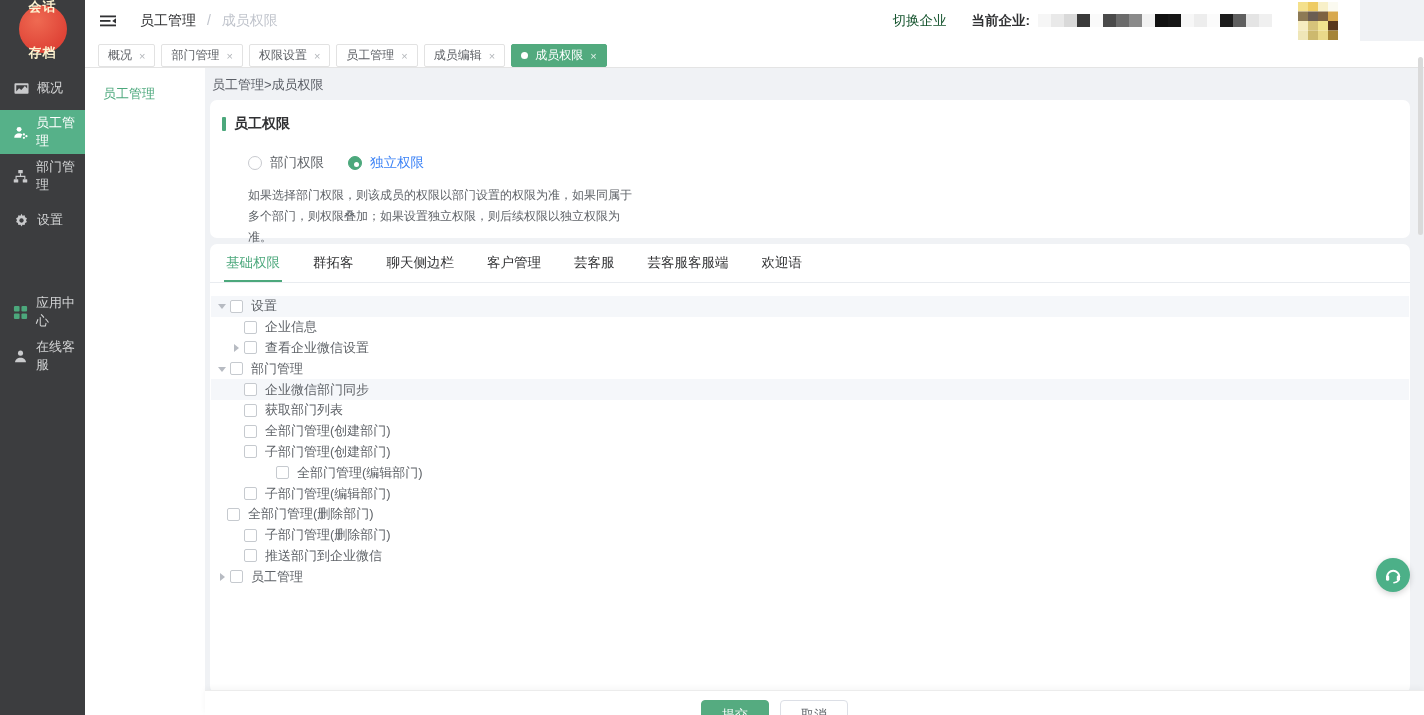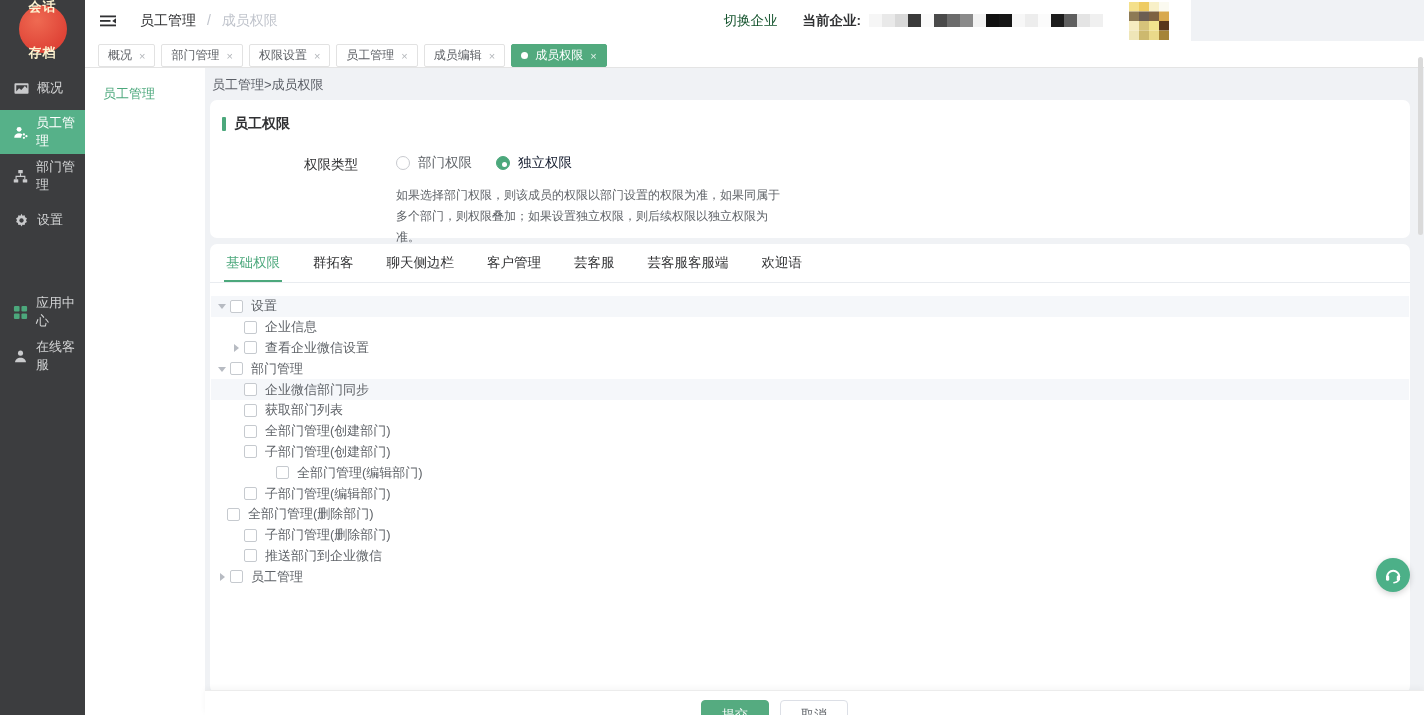--- a/index.html
+++ b/index.html
@@ -20,21 +20,21 @@
     color:#d3d4d5; font-size:13px; cursor:pointer; }
   .side-item .sicon { width:16px; height:16px; margin-right:8px; display:inline-flex;
     align-items:center; justify-content:center; }
   .side-item .sicon svg { width:15px; height:15px; fill:#c9cacc; }
   .side-item.active { background:#56b189; color:#ffffff; }
   .side-item.active .sicon svg { fill:#ffffff; }
   .side-item.gap-top { margin-top:48px; }
   .side-item .sicon.green svg { fill:#4ca87c; }
 
   
-  .topbar { position:absolute; left:85px; top:0; width:1106px; height:41px;
+  .topbar { position:absolute; left:85px; top:0; width:1275px; height:41px;
     background:#ffffff; display:flex; align-items:center; z-index:20; }
   .fold-btn { margin-left:14px; width:18px; height:18px; cursor:pointer; display:flex; }
   .crumb { margin-left:23px; font-size:14px; color:#303133; }
   .crumb .sep { color:#c0c4cc; margin:0 7px; }
   .crumb .cur { color:#c0c4cc; }
   .topbar-spacer { flex:1; }
   .switch-company { color:#14532d; font-size:13.5px; cursor:pointer; }
   .cur-company-label { margin-left:25px; font-size:13.5px; color:#303133; font-weight:bold; }
   .redacted { margin-left:8px; height:22px; display:flex; align-items:center; }
   .redacted span { width:13px; height:13px; display:inline-block; }
@@ -70,21 +70,21 @@
   .form-label { flex:0 0 148px; text-align:right; font-size:13.5px; color:#303133; padding-top:2px; }
   .form-main { margin-left:38px; }
   .radio-group { display:flex; align-items:center; }
   .radio-opt { display:flex; align-items:center; margin-right:24px; cursor:pointer; }
   .radio-circle { width:14px; height:14px; border-radius:50%; border:1px solid #c8cacf;
     background:#fff; margin-right:8px; position:relative; }
   .radio-opt.checked .radio-circle { background:#4ca87c; border-color:#4ca87c; }
   .radio-opt.checked .radio-circle::after { content:""; position:absolute; left:4.5px; top:4.5px;
     width:5px; height:5px; border-radius:50%; background:#ffffff; }
   .radio-label { font-size:13.5px; color:#5f6368; }
-  .radio-opt.checked .radio-label { color:#0f172a; }
+  .radio-opt.checked .radio-label { color:#3b82f6; }
   .form-hint { margin-top:13px; width:392px; font-size:12px; color:#5f6368; line-height:21px; }
 
   .card2 { height:449px; position:relative; }
   .ptabs { display:flex; padding:0 14px; border-bottom:1px solid #e9ecf0; }
   .ptab { margin-right:29px; padding:10px 2px 8px 2px; font-size:13.5px; color:#303133;
     cursor:pointer; border-bottom:2px solid transparent; }
   .ptab.active { color:#4ca87c; border-bottom-color:#4ca87c; }
   .tree { padding:13px 0 0 0; }
   .trow { height:20.8px; display:flex; align-items:center; margin:0 1px; cursor:pointer; }
   .trow.hl { background:#f5f7fa; }
@@ -281,21 +281,20 @@
 
   <div class="content">
     <div class="crumb2">员工管理&gt;成员权限</div>
 
     <div class="card card1">
       <div class="sec-title">
         <span class="sec-bar"></span>
         <span class="sec-text">员工权限</span>
       </div>
       <div class="form-row">
-        <div class="form-label">权限类型</div>
         <div class="form-main">
           <div class="radio-group" id="radio-group">
               <div class="radio-opt">
                 <span class="radio-circle"></span>
                 <span class="radio-label">部门权限</span>
               </div>
               <div class="radio-opt checked">
                 <span class="radio-circle"></span>
                 <span class="radio-label">独立权限</span>
               </div>

